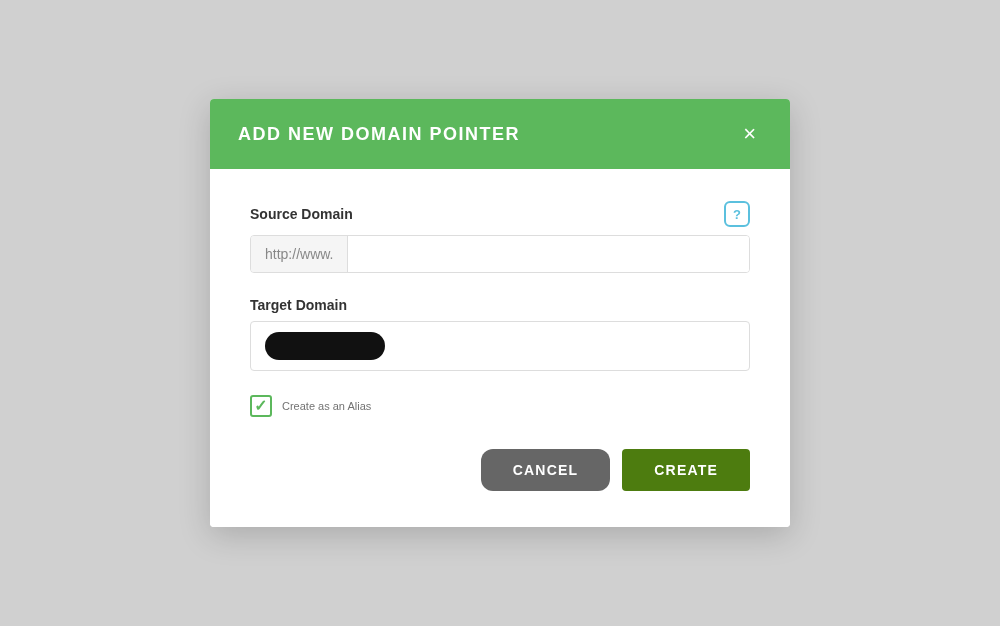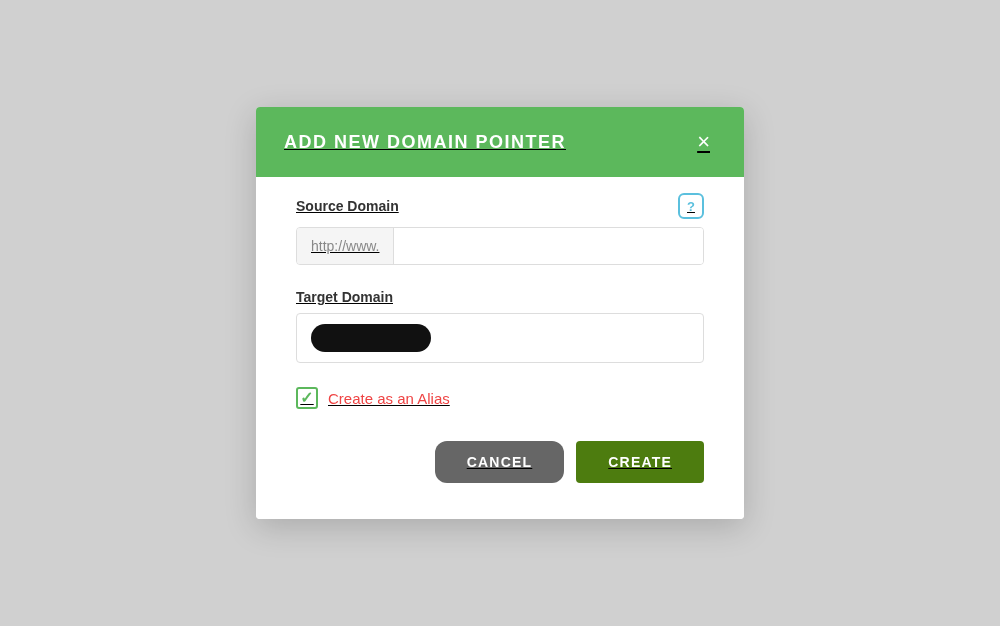--- a/index.html
+++ b/index.html
@@ -24,24 +24,23 @@
       inset: 0;
       background: rgba(180,180,180,0.45);
       display: flex;
       align-items: center;
       justify-content: center;
     }
 
     .dialog {
       background: #fff;
       border-radius: 4px;
-      width: 488px;
+      width: 580px;
       box-shadow: 0 8px 32px rgba(0,0,0,0.18);
       overflow: hidden;
-      text-decoration: underline;
     }
 
     .dialog-header {
       background: #5cb85c;
       padding: 22px 28px;
       display: flex;
       align-items: center;
       justify-content: space-between;
     }
 
@@ -61,21 +60,21 @@
       cursor: pointer;
       line-height: 1;
       padding: 2px 6px;
       border-radius: 3px;
       display: flex;
       align-items: center;
       justify-content: center;
     }
 
     .dialog-body {
-      padding: 16px 40px 28px 40px;
+      padding: 32px 40px 28px 40px;
       background: #fff;
     }
 
     .field-group {
       margin-bottom: 24px;
     }
 
     .field-label {
       font-size: 14px;
       font-weight: 600;
@@ -175,22 +174,22 @@
     }
 
     .checkmark {
       color: #5cb85c;
       font-size: 16px;
       font-weight: 900;
       line-height: 1;
     }
 
     .checkbox-label {
-      font-size: 15px;
-      color: #ef4444;
+      font-size: 11px;
+      color: #737373;
       font-weight: 400;
     }
 
     .dialog-footer {
       display: flex;
       justify-content: flex-end;
       gap: 12px;
       padding: 0 0 8px 0;
     }
 

